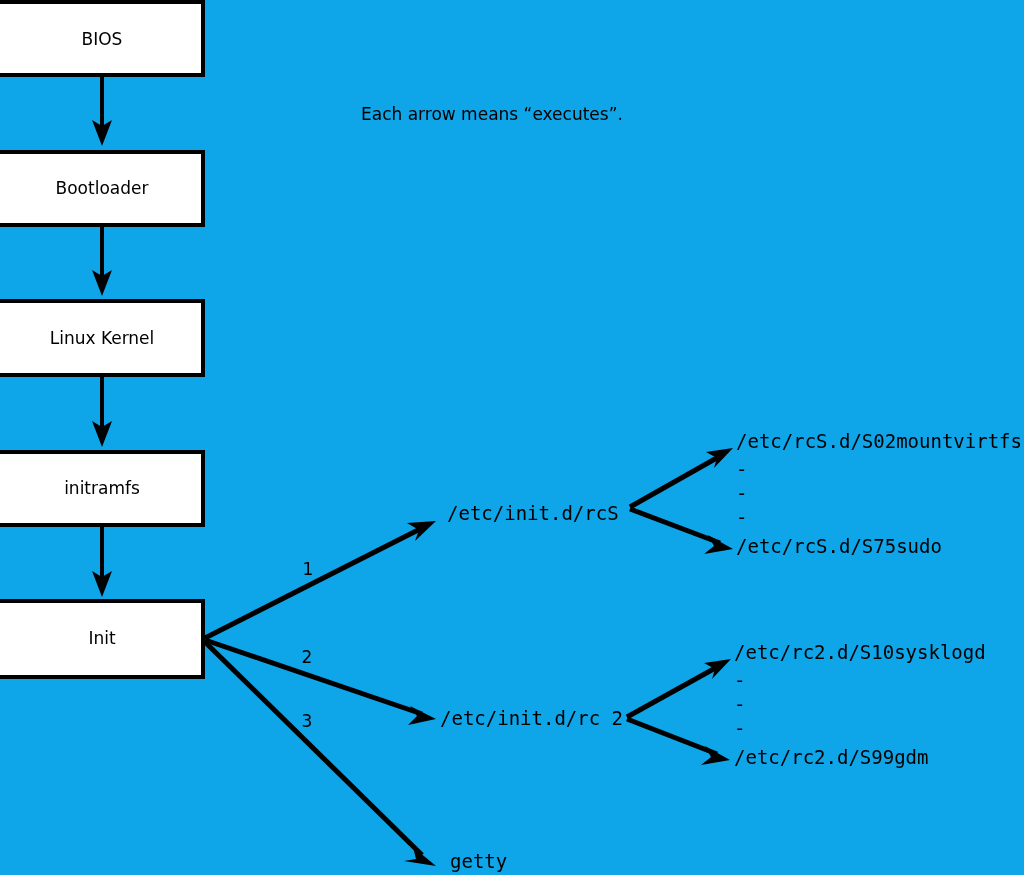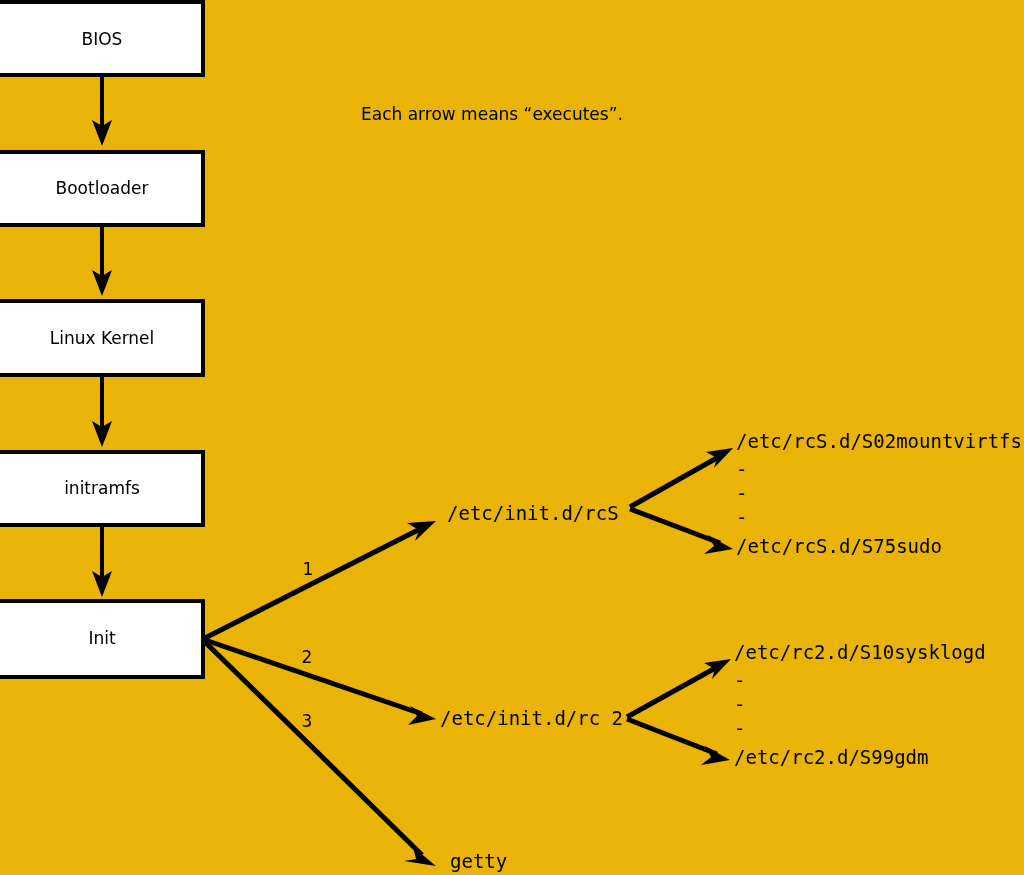--- a/index.html
+++ b/index.html
@@ -11,21 +11,21 @@
   body {
     width: 1024px;
     height: 875px;
     overflow: hidden;
     font-family: "Liberation Sans", sans-serif;
   }
   #diagram-root {
     position: relative;
     width: 1024px;
     height: 875px;
-    background: #eab308;
+    background: #0ea5e9;
   }
   svg#boot-diagram {
     display: block;
     width: 1024px;
     height: 875px;
   }
   .box-rect {
     fill: #ffffff;
     stroke: #000000;
     stroke-width: 4;

